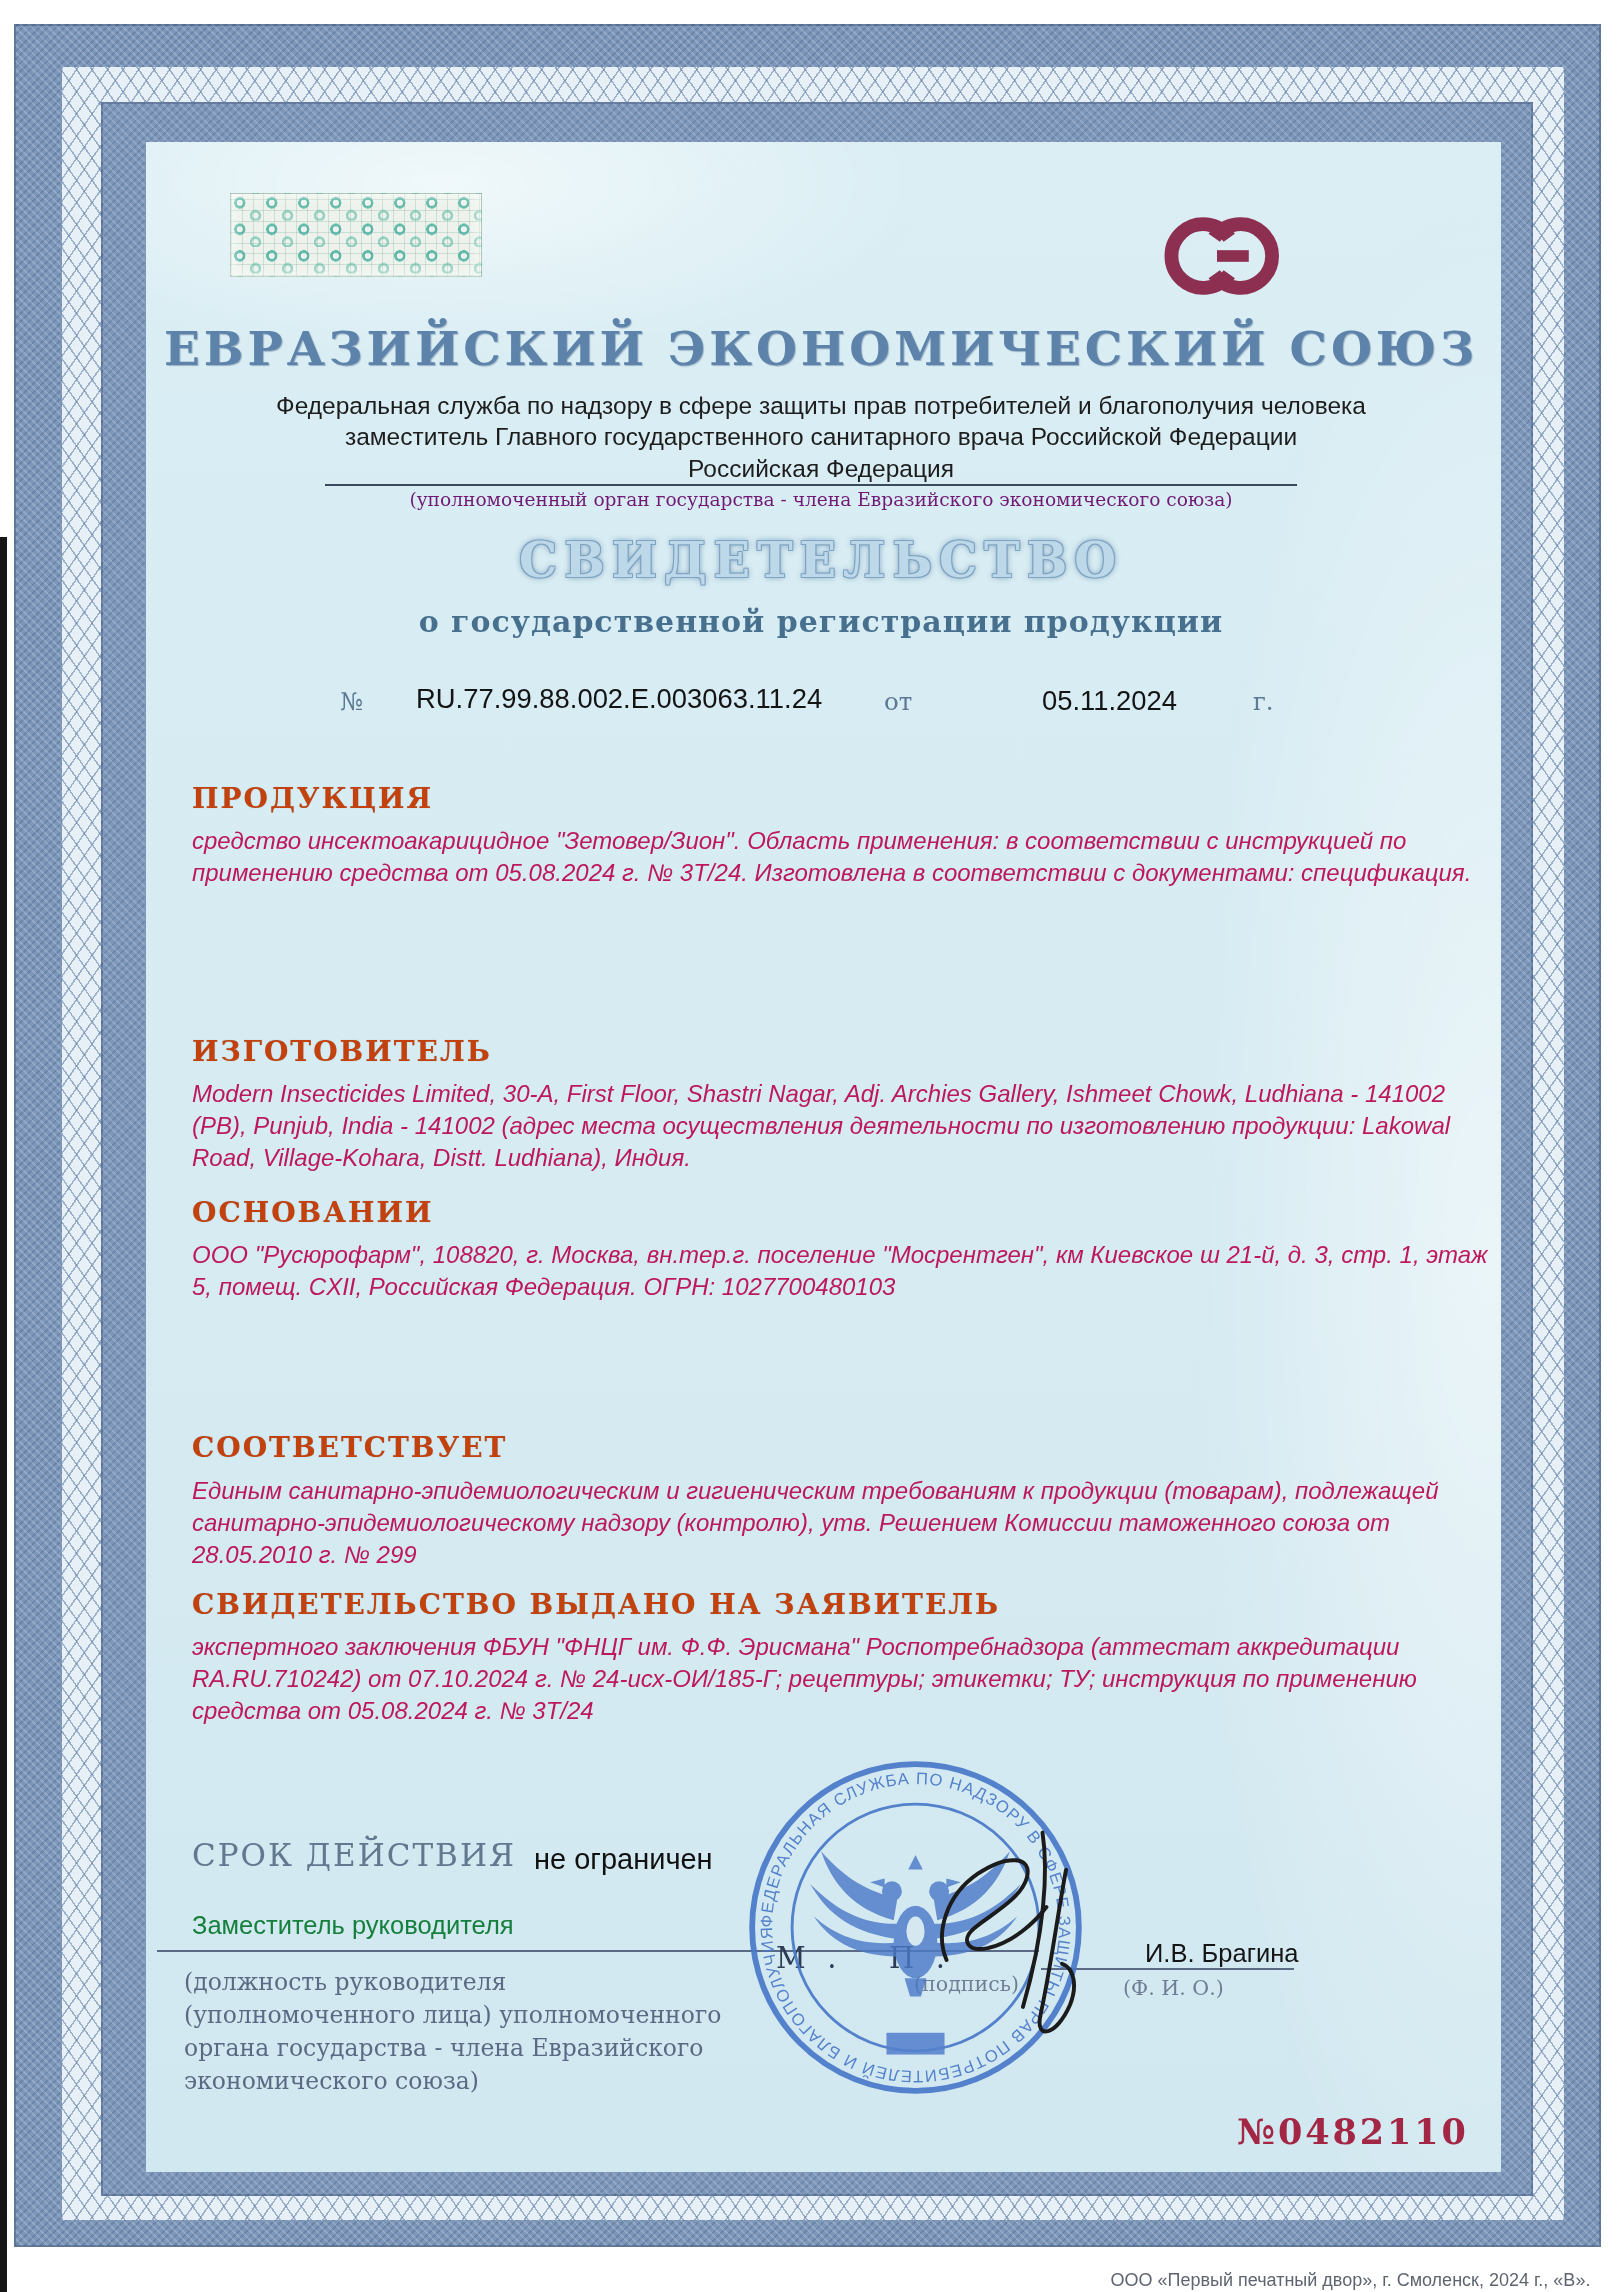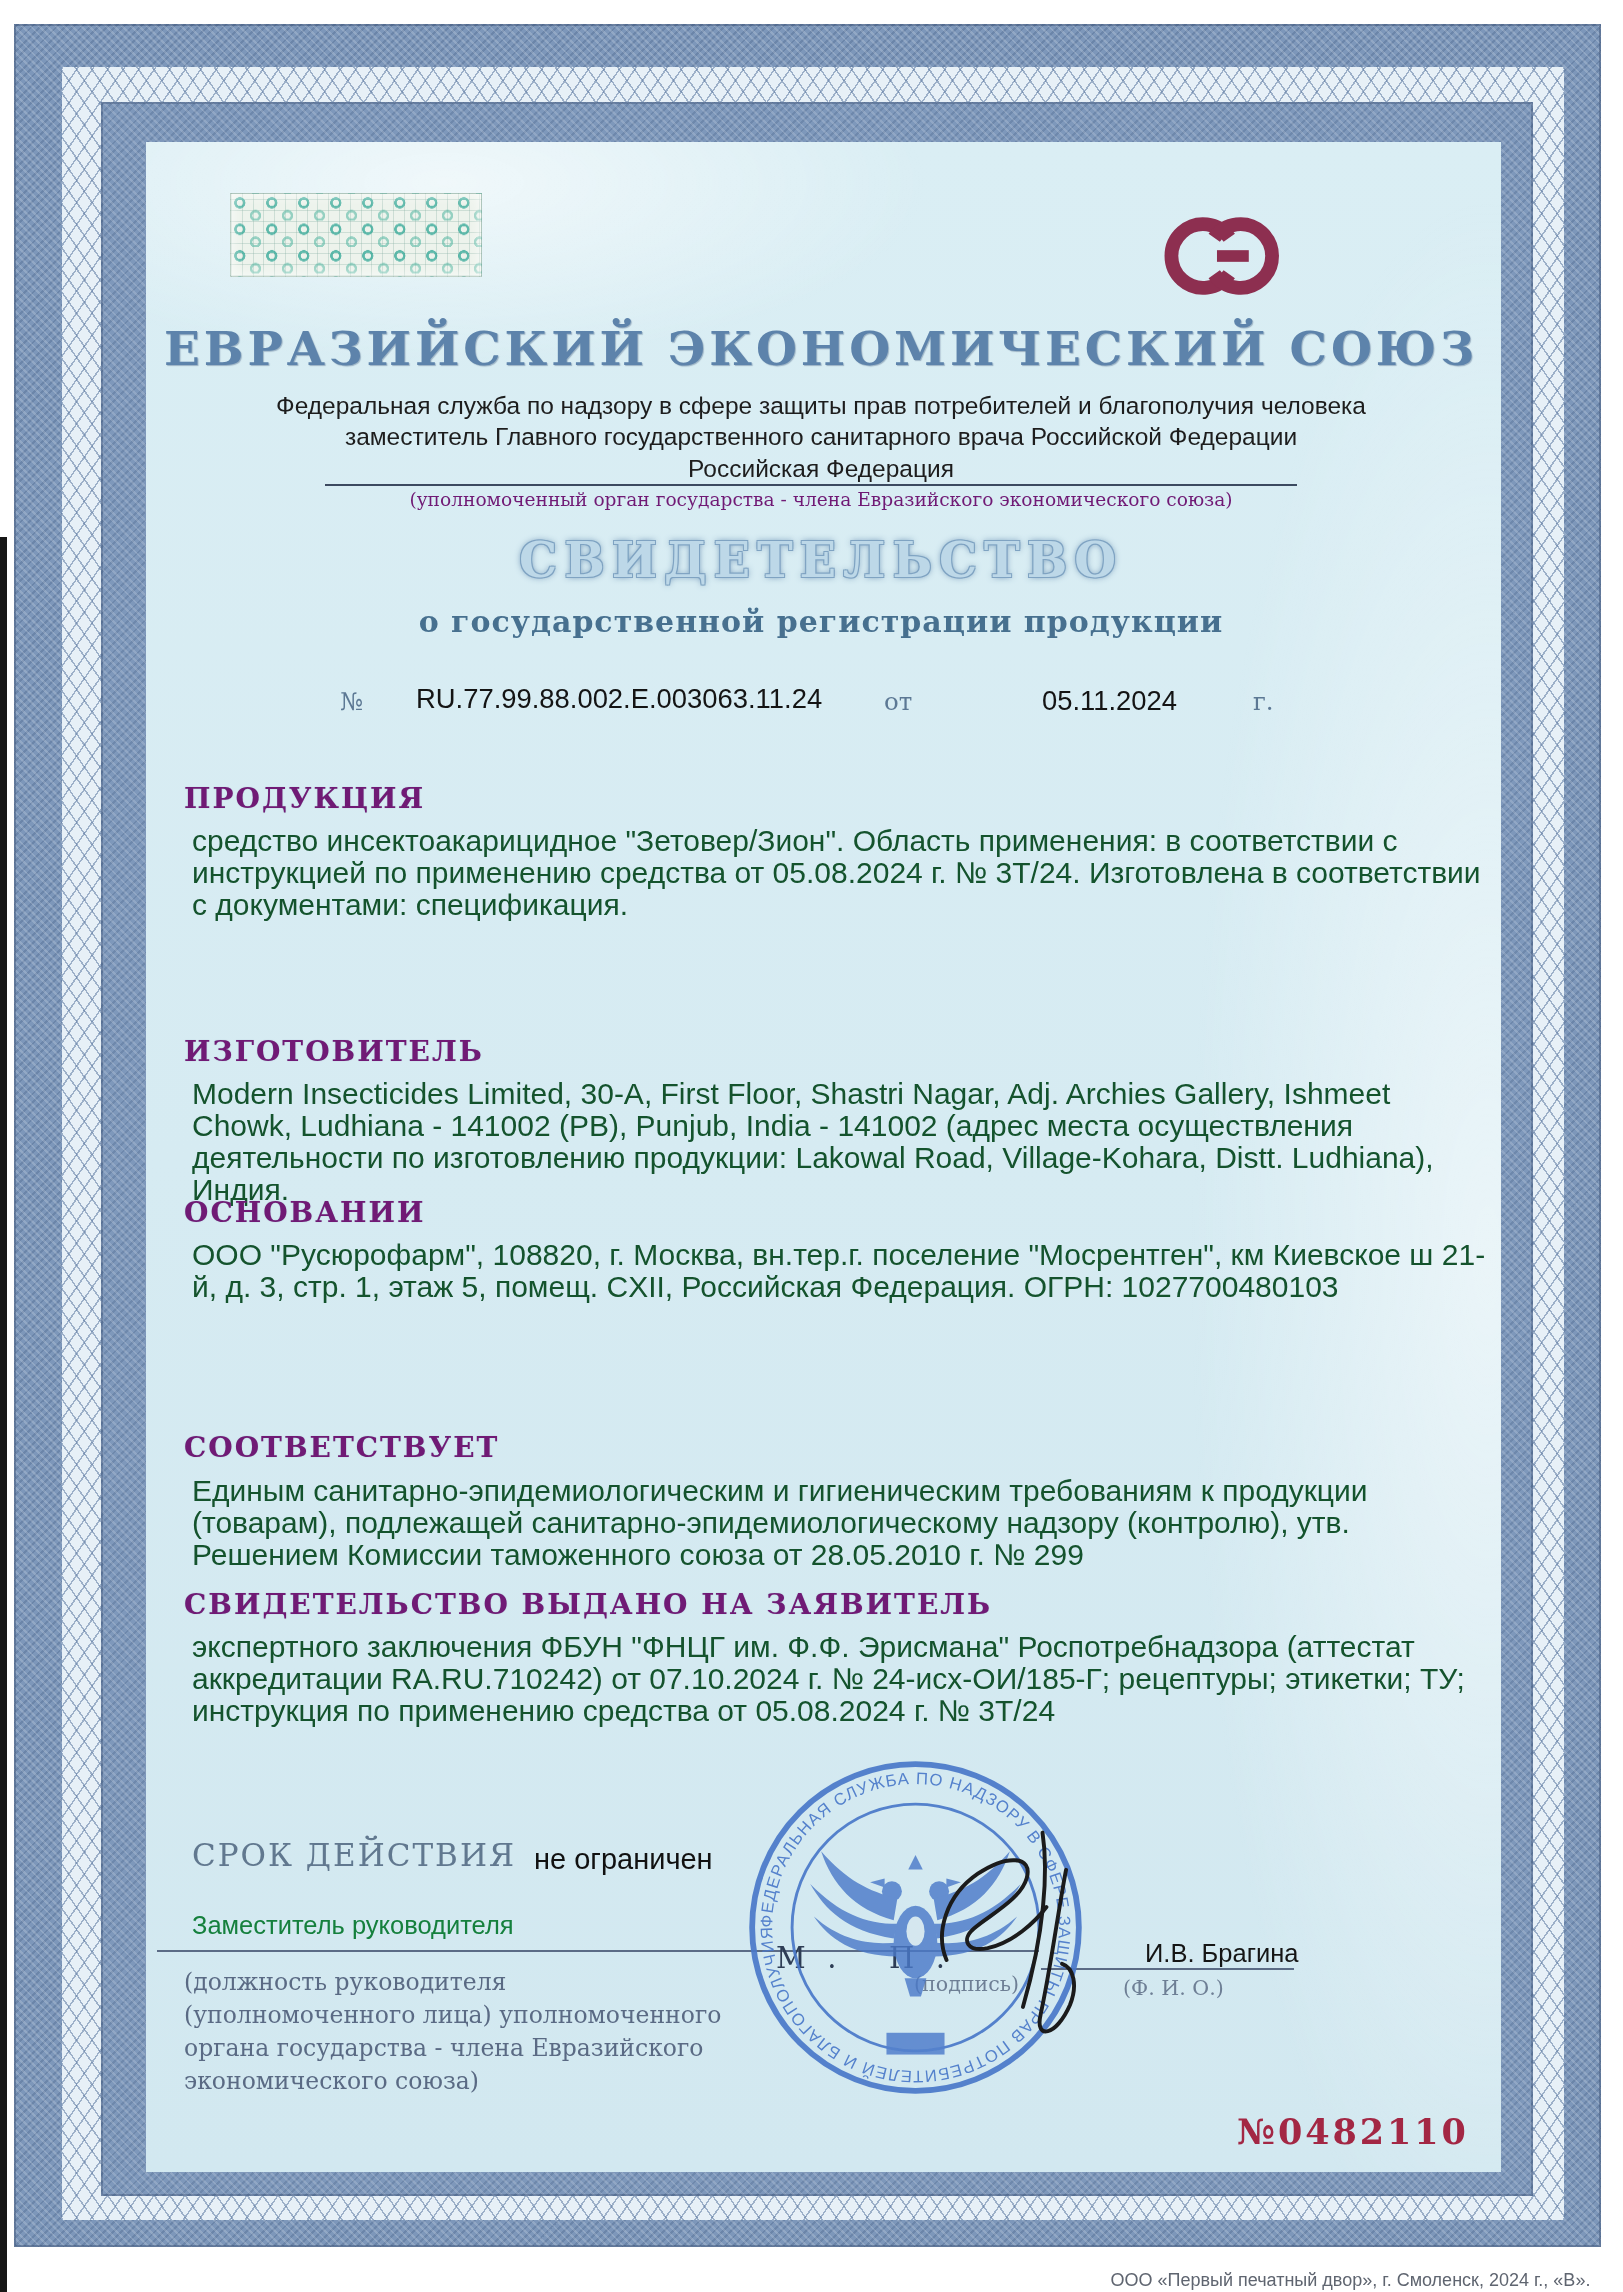--- a/index.html
+++ b/index.html
@@ -67,23 +67,23 @@
   .subtitle{top:604px;font-family:"DejaVu Serif",serif;font-weight:700;font-size:30px;
     letter-spacing:1px;color:#47708f;}
 
   .numline{font-family:"DejaVu Serif",serif;color:#5c7894;font-size:24.5px;}
   .no-sign{left:340px;top:687px;}
   .cert-number{left:416px;top:683px;font-family:"Liberation Sans",sans-serif;font-size:27.4px;color:#141414;}
   .from-word{left:884px;top:687px;}
   .cert-date{left:1010px;top:685px;font-family:"Liberation Sans",sans-serif;font-size:27.4px;color:#141414;margin-left:32px;}
   .year-word{left:1253px;top:687px;}
 
-  .sec-h{left:184px;font-family:"DejaVu Serif",serif;font-weight:600;font-size:28px;
-    letter-spacing:2px;color:#701a75;text-shadow:0 0 1px rgba(90,120,150,.4);}
-  .sec-b{left:192px;width:1304px;font-size:30px;line-height:32px;color:#14532d;}
+  .sec-h{left:192px;font-family:"DejaVu Serif",serif;font-weight:600;font-size:28px;
+    letter-spacing:2px;color:#c2410c;text-shadow:0 0 1px rgba(90,120,150,.4);}
+  .sec-b{left:192px;width:1304px;font-size:24px;line-height:32px;color:#be185d;font-style:italic;}
   .s0h{top:782px;}  .s0b{top:825px;}
   .s1h{top:1035px;} .s1b{top:1078px;}
   .s2h{top:1196px;} .s2b{top:1239px;}
   .s3h{top:1431px;} .s3b{top:1475px;}
   .s4h{top:1588px;} .s4b{top:1631px;}
 
   .validity-label{left:192px;top:1837px;font-family:"DejaVu Serif",serif;font-size:31px;
     letter-spacing:2px;color:#61788f;}
   .validity-value{left:534px;top:1843px;font-size:29px;color:#111;}
 

